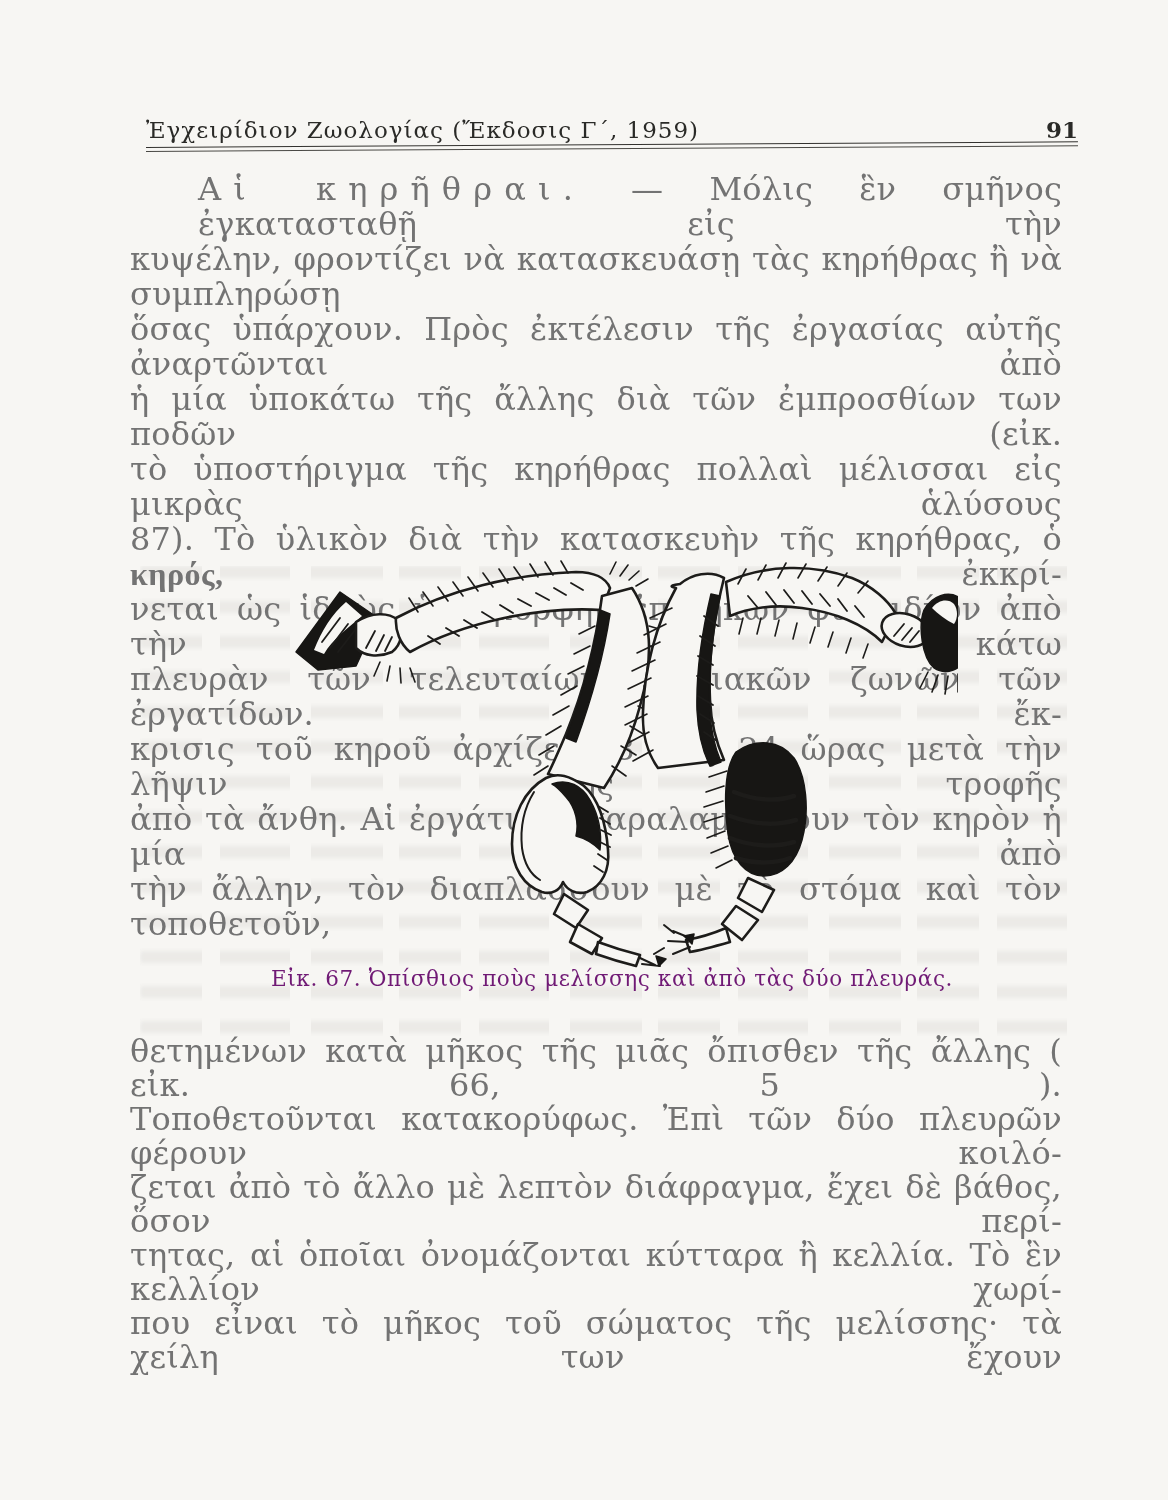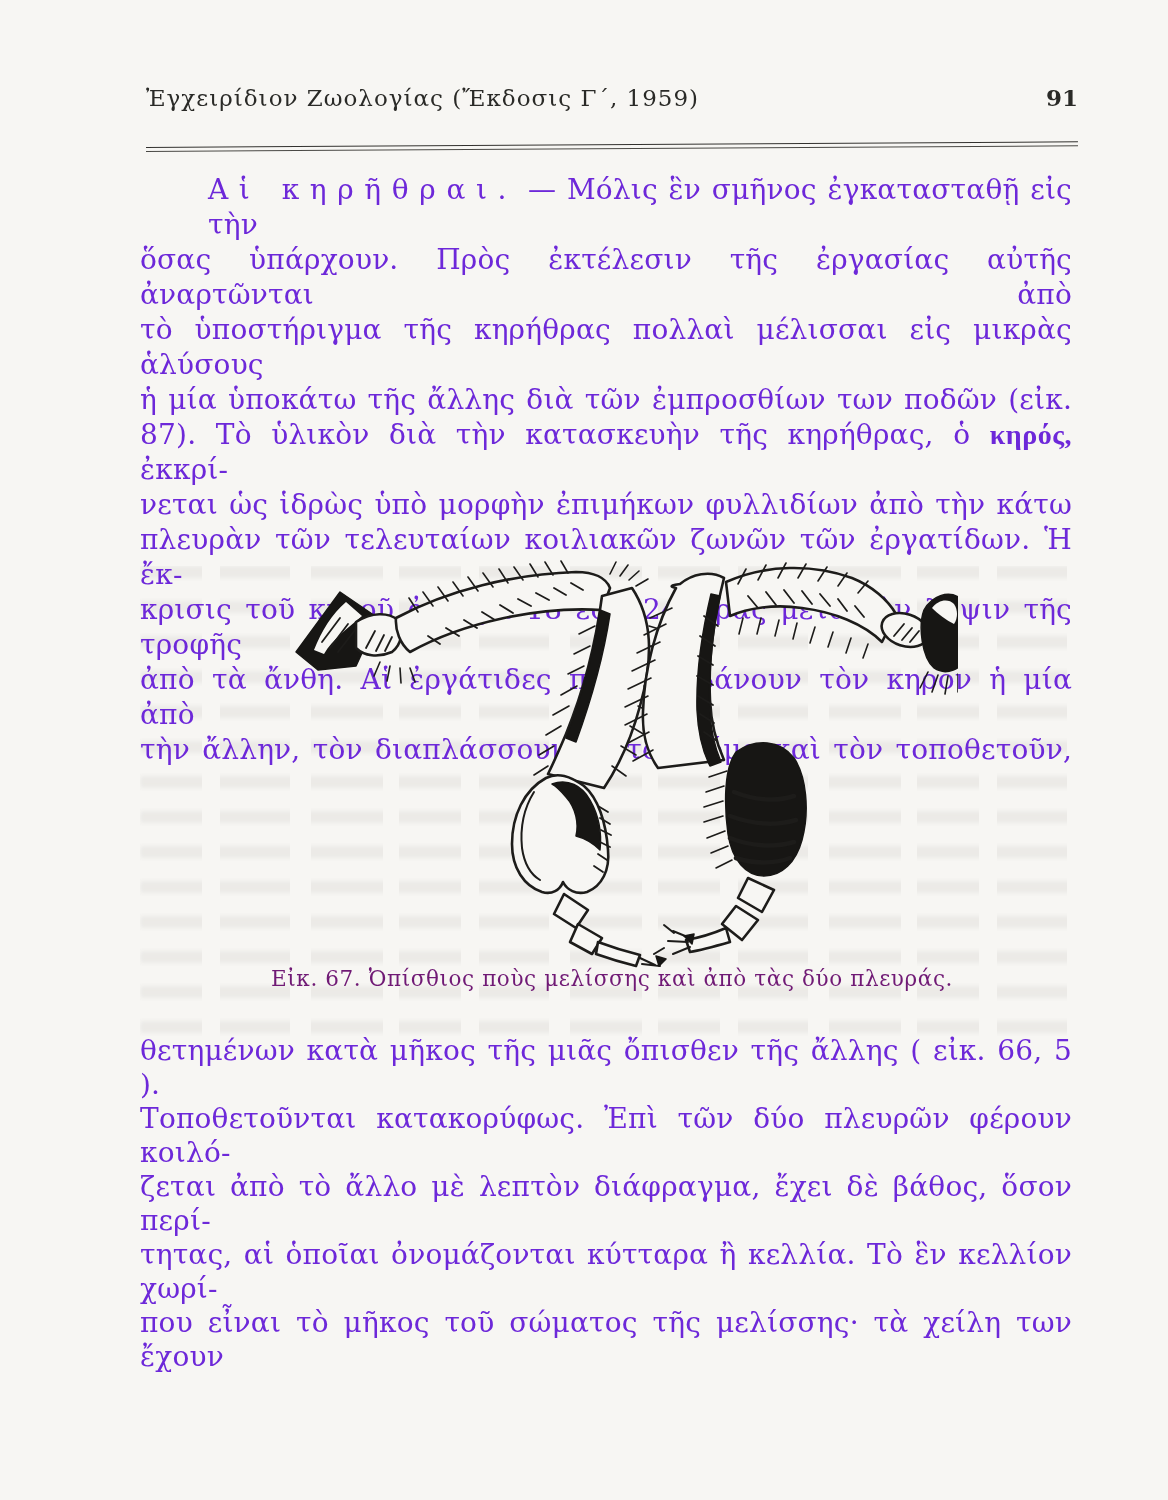--- a/index.html
+++ b/index.html
@@ -6,35 +6,35 @@
   .page{
     position:relative;
     width:1168px;height:1500px;
     background:#f7f6f3;
     color:#262522;
     font-family:"DejaVu Serif","DejaVu Sans",serif;
     overflow:hidden;
   }
   
   .header-row{
-    position:absolute;left:146px;top:84px;width:932px;
+    position:absolute;left:146px;top:116px;width:932px;
     display:flex;justify-content:space-between;align-items:flex-end;
     font-size:23px;letter-spacing:1px;color:#2a2a27;
   }
   .header-title{white-space:nowrap;}
   .header-pagenum{font-weight:bold;letter-spacing:0;margin-left:47px;}
   .header-rule{
     position:absolute;left:146px;top:147px;width:932px;height:3px;
     border-top:1px solid #33322f;border-bottom:1px solid #4a4945;
     transform:rotate(-0.35deg);transform-origin:left center;
   }
   
   .para{
-    position:absolute;left:140px;width:932px;
-    font-size:28px;color:#6d28d9;
+    position:absolute;left:130px;width:932px;
+    font-size:32px;color:#737373;
   }
   .para-1{top:172px;line-height:35px;}
   .para-2{top:1034px;line-height:34px;}
   .tline{
     text-align:justify;text-align-last:justify;
     letter-spacing:0.2px;word-spacing:1px;
   }
   .indent{padding-left:68px;}
   .lead-spaced{letter-spacing:0.38em;}
   .bold-term{font-weight:bold;letter-spacing:0.5px;font-family:Liberation Serif, serif;}
@@ -67,23 +67,24 @@
   <div class="header-row">
     <span class="header-title">Ἐγχειρίδιον Ζωολογίας (Ἔκδοσις Γ΄, 1959)</span>
     <span class="header-pagenum">91</span>
   </div>
   <div class="header-rule"></div>
 
   <div class="ghost"></div>
 
   <div class="para para-1">
     <div class="tline indent"><span class="lead-spaced">Αἱ κηρῆθραι.</span><span> — Μόλις ἓν σμῆνος ἐγκατασταθῇ εἰς τὴν</span></div>
+    <div class="tline">κυψέλην, φροντίζει νὰ κατασκευάσῃ τὰς κηρήθρας ἢ νὰ συμπληρώσῃ</div>
     <div class="tline">ὅσας ὑπάρχουν. Πρὸς ἐκτέλεσιν τῆς ἐργασίας αὐτῆς ἀναρτῶνται ἀπὸ</div>
+    <div class="tline">ἡ μία ὑποκάτω τῆς ἄλλης διὰ τῶν ἐμπροσθίων των ποδῶν (εἰκ.</div>
     <div class="tline">τὸ ὑποστήριγμα τῆς κηρήθρας πολλαὶ μέλισσαι εἰς μικρὰς ἁλύσους</div>
-    <div class="tline">ἡ μία ὑποκάτω τῆς ἄλλης διὰ τῶν ἐμπροσθίων των ποδῶν (εἰκ.</div>
     <div class="tline"><span>87). Τὸ ὑλικὸν διὰ τὴν κατασκευὴν τῆς κηρήθρας, ὁ </span><span class="bold-term">κηρός,</span><span> ἐκκρί-</span></div>
     <div class="tline">νεται ὡς ἱδρὼς ὑπὸ μορφὴν ἐπιμήκων φυλλιδίων ἀπὸ τὴν κάτω</div>
     <div class="tline">πλευρὰν τῶν τελευταίων κοιλιακῶν ζωνῶν τῶν ἐργατίδων. Ἡ ἔκ-</div>
     <div class="tline">κρισις τοῦ κηροῦ ἀρχίζει 18 ἕως 24 ὥρας μετὰ τὴν λῆψιν τῆς τροφῆς</div>
     <div class="tline">ἀπὸ τὰ ἄνθη. Αἱ ἐργάτιδες παραλαμβάνουν τὸν κηρὸν ἡ μία ἀπὸ</div>
     <div class="tline">τὴν ἄλλην, τὸν διαπλάσσουν μὲ τὸ στόμα καὶ τὸν τοποθετοῦν,</div>
   </div>
 
   <div class="figure-wrap">
     <svg width="690" height="412" viewBox="0 0 690 412">

